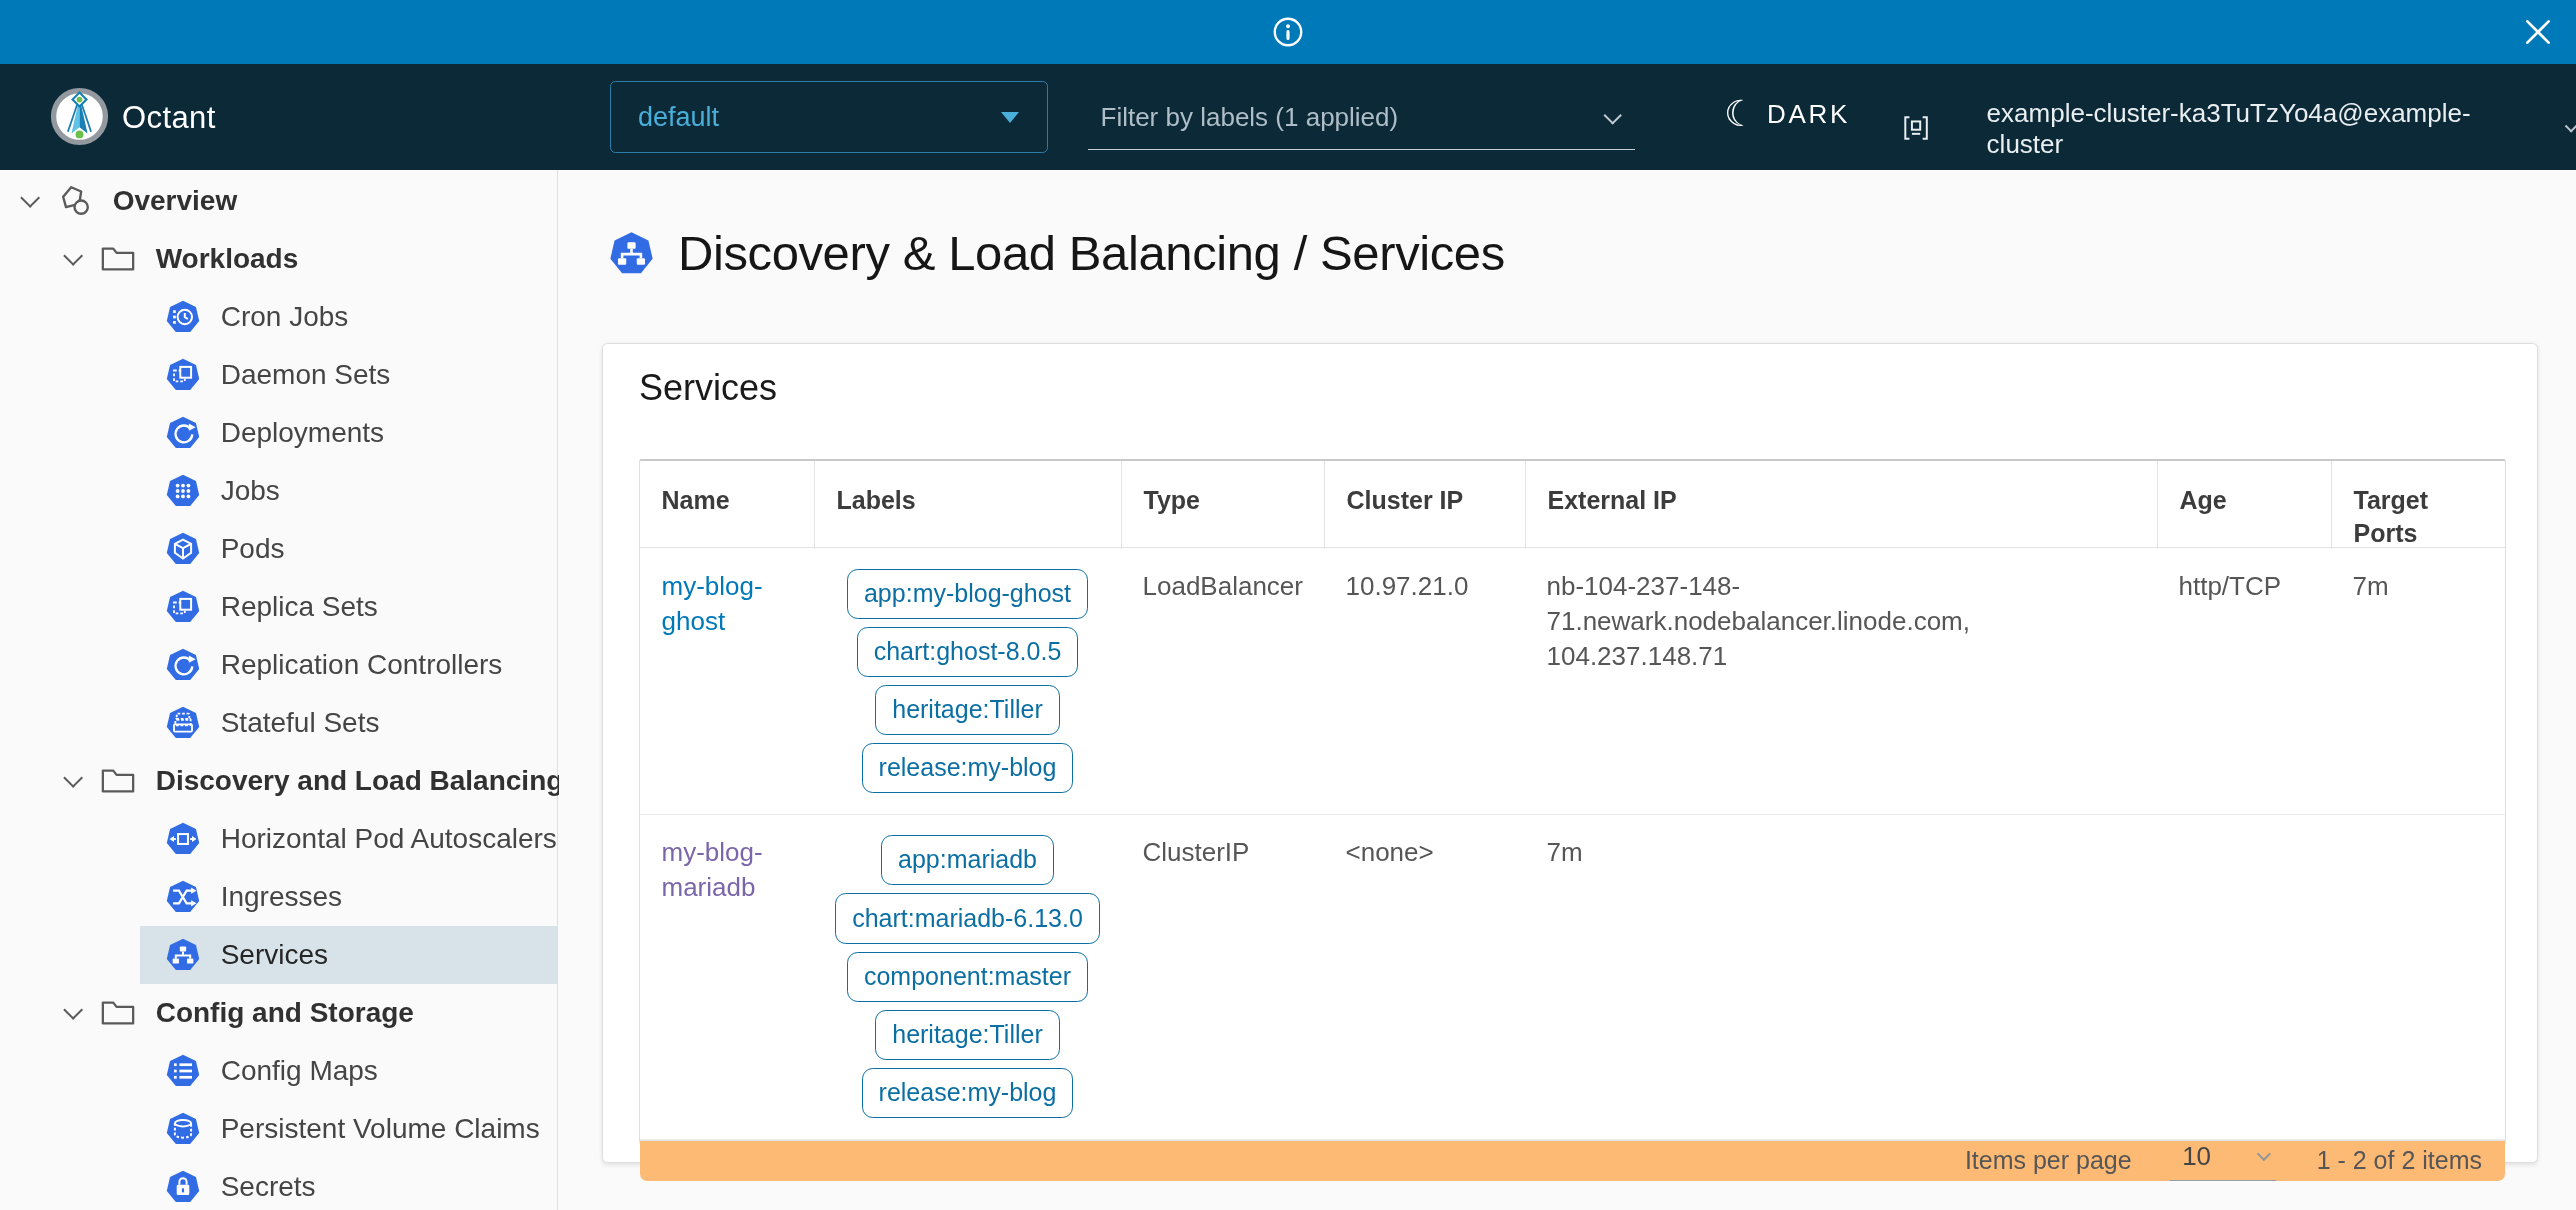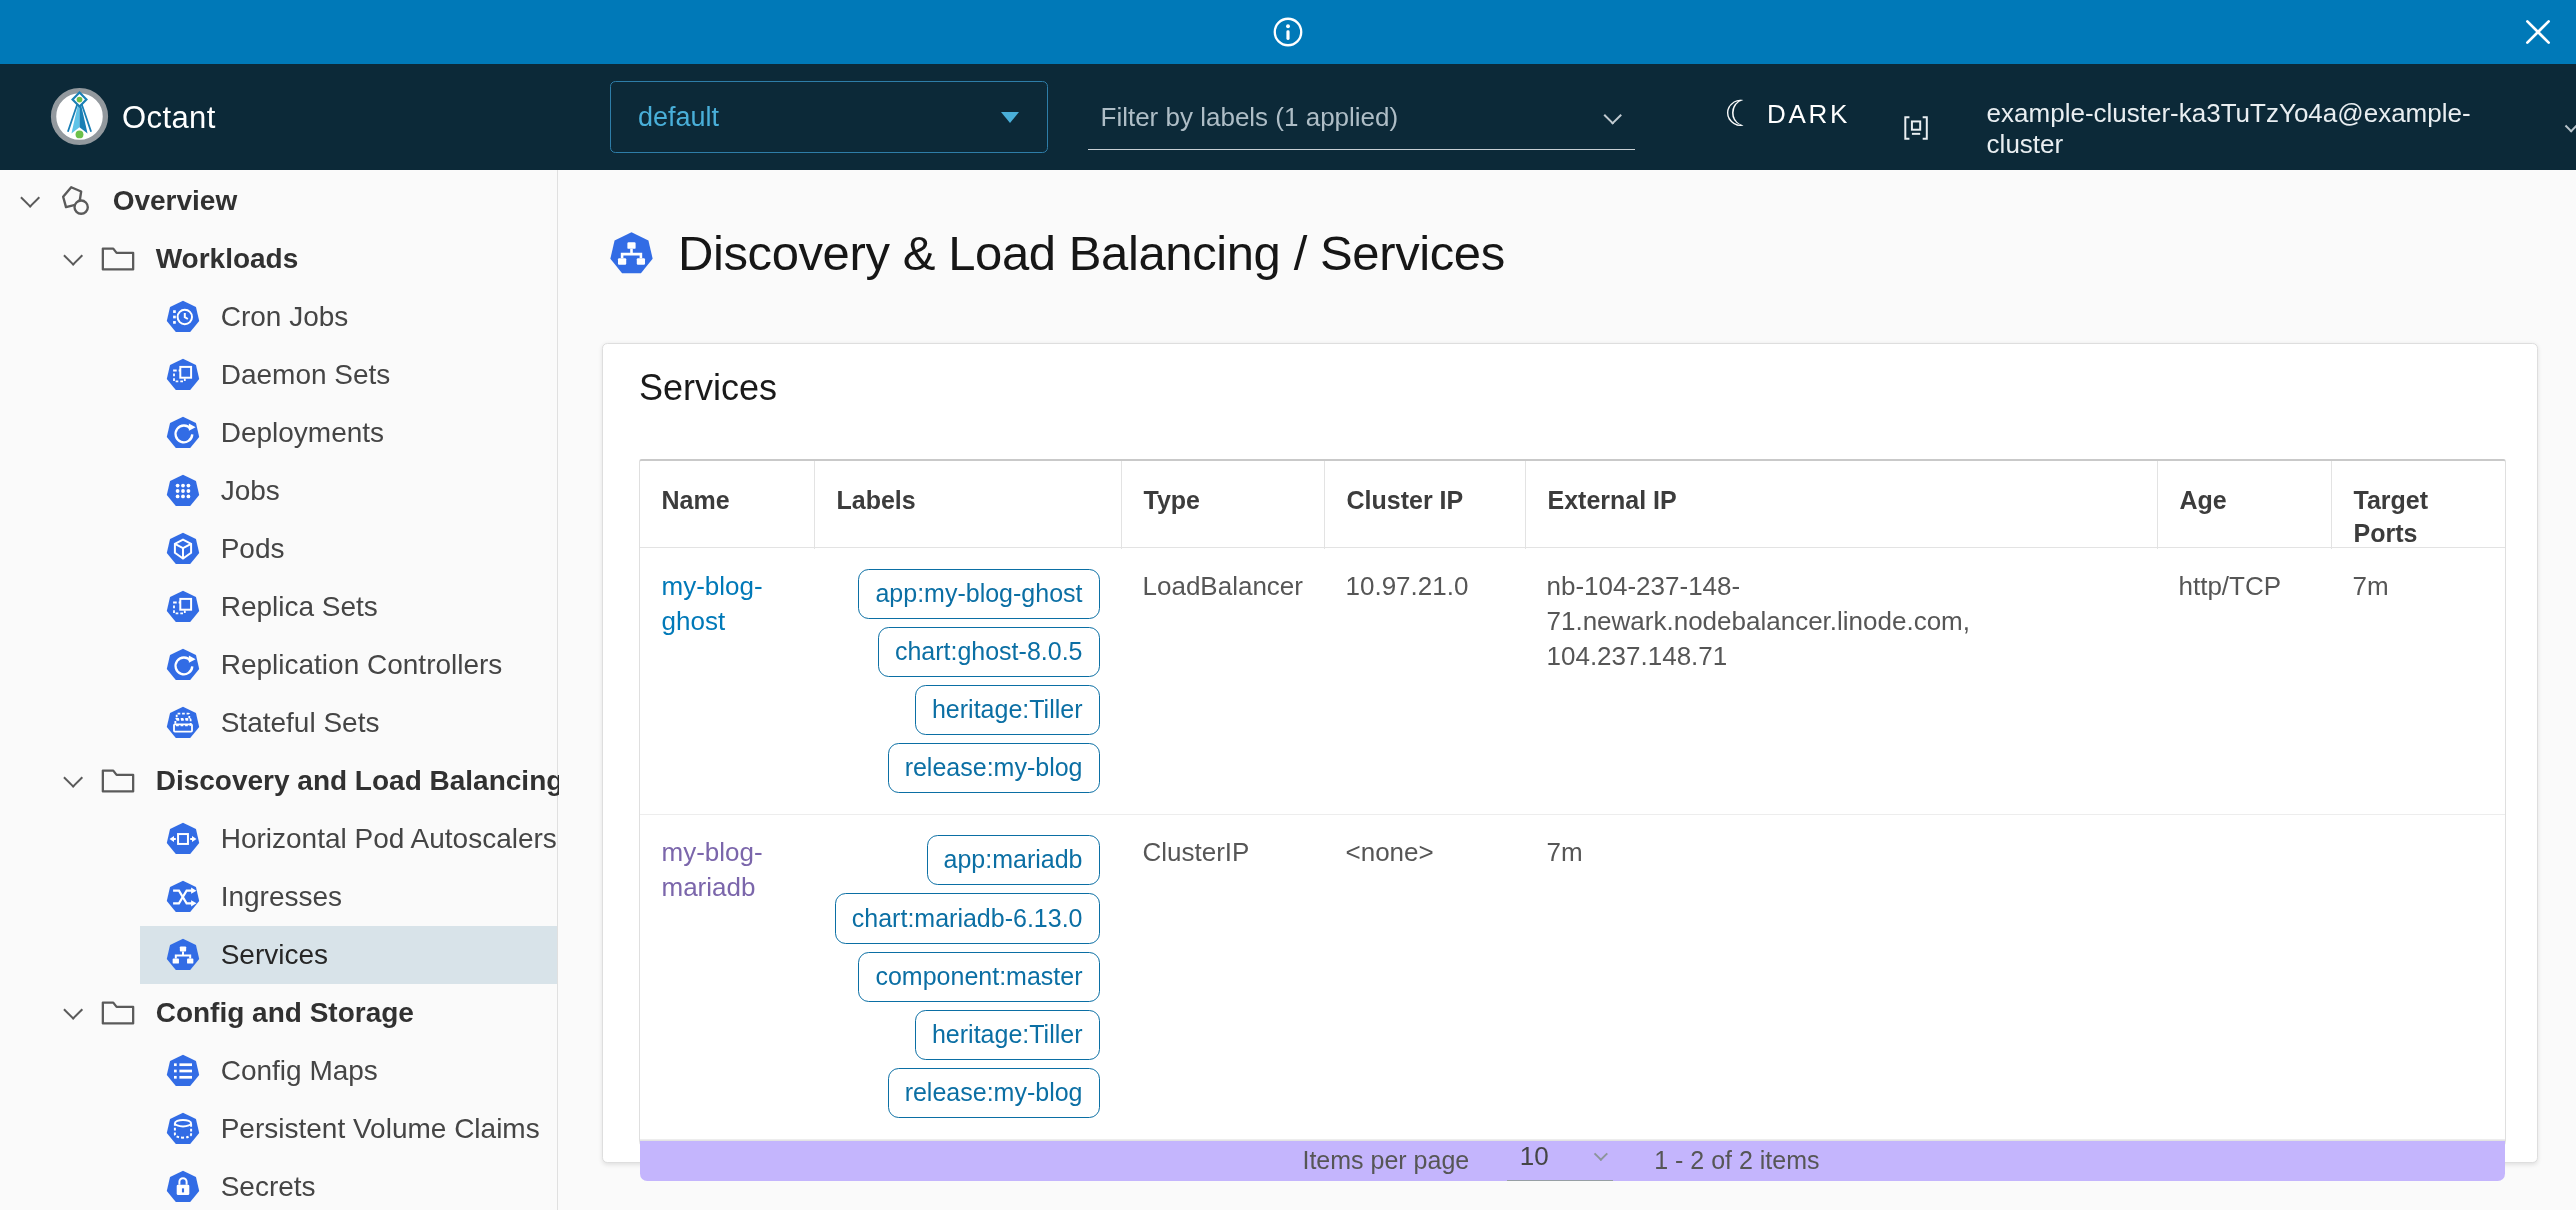--- a/index.html
+++ b/index.html
@@ -67,25 +67,25 @@
   .dg{position:absolute;left:36px;top:115px;width:1867px;height:689px;display:flex;flex-direction:column;
     border:0.9px solid #DFDFDF;border-top:2.7px solid #C9C9C9;border-radius:2.7px 2.7px 7.2px 7.2px;background:#fff;}
   .dg-head{display:grid;grid-template-columns:174px 307px 203px 201px 632px 174px 1fr;min-height:87px;
     border-bottom:0.9px solid #E3E3E3;}
   .dg-hcell{padding:23px 21.5px 0 21.5px;font-size:25px;font-weight:700;color:#3C3C3C;line-height:1.3;}
   .dg-hcell + .dg-hcell{border-left:0.9px solid #E3E3E3;}
   .dg-row{display:grid;grid-template-columns:174px 307px 203px 201px 632px 174px 1fr;
     border-bottom:0.9px solid #EDEDED;}
   .dg-cell{padding:20.6px 21.5px;font-size:26px;color:#565656;line-height:1.35;}
   .name-link{text-decoration:none;font-size:26px;line-height:1.25;word-break:break-word;cursor:pointer;}
-  .pill-list{display:flex;flex-direction:column;align-items:flex-end;gap:8px;}
+  .pill-list{display:flex;flex-direction:column;align-items:center;gap:8px;}
   .pill{border:1.8px solid #0B6FA4;color:#0B6FA4;border-radius:10.7px;padding:7.2px 16px;font-size:25px;
     white-space:nowrap;cursor:pointer;background:#fff;}
-  .dg-foot{margin-top:auto;height:72px;background:#c4b5fd;border-top:0.9px solid #E3E3E3;
-    border-radius:0 0 7.2px 7.2px;display:flex;align-items:center;justify-content:center;
+  .dg-foot{margin-top:auto;height:72px;background:#fdba74;border-top:0.9px solid #E3E3E3;
+    border-radius:0 0 7.2px 7.2px;display:flex;align-items:center;justify-content:flex-end;
     padding-right:23px;color:#565656;}
   .ipp-lbl{font-size:25px;}
   .pp-select{display:flex;align-items:center;width:106px;margin-left:38px;border-bottom:1.8px solid #979FA4;
     padding:0 7.2px 8px 12.5px;cursor:pointer;}
   .pp-select .val{font-size:26px;color:#454545;}
   .pp-select .chev{margin-left:auto;width:9.8px;height:9.8px;border-width:2.2px;color:#8C959B;margin-top:-3.6px;}
   .range{font-size:25px;margin-left:41px;}
 </style>
 </head>
 <body>

